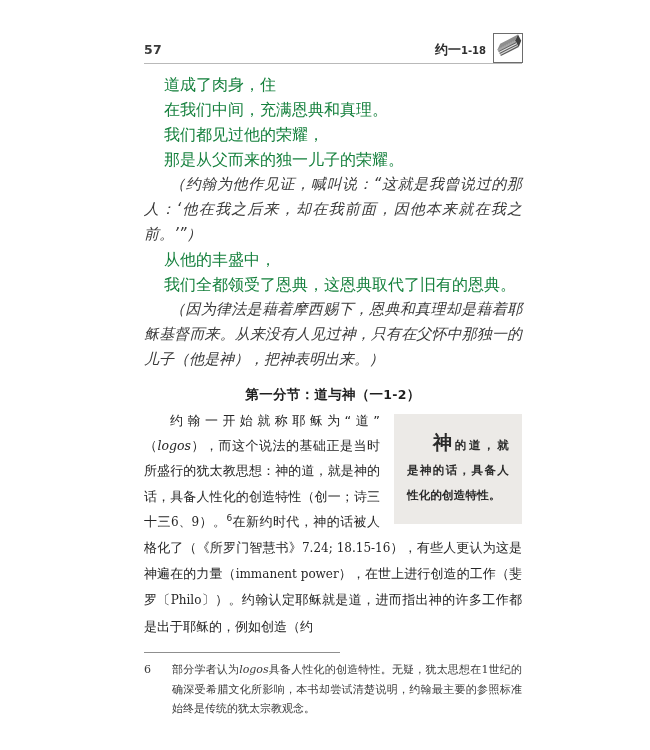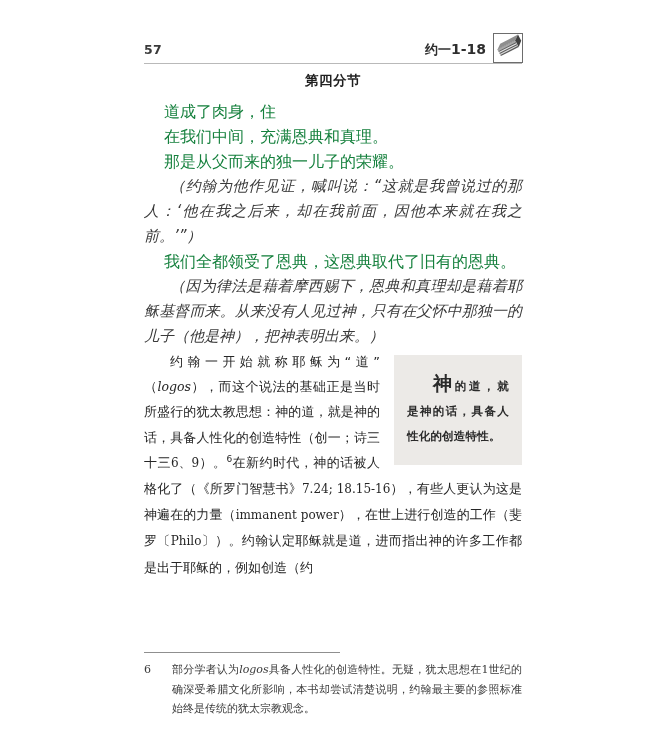--- a/index.html
+++ b/index.html
@@ -44,21 +44,21 @@
   .header-ref {
     position: absolute;
     right: 36px;
     top: 1px;
     font-size: 13px;
     font-weight: 700;
     color: #2e2e2e;
     white-space: nowrap;
   }
   .header-ref .ref-verse {
-    font-size: 14px;
+    font-size: 10px;
     font-weight: 700;
   }
   .header-rule {
     position: absolute;
     left: 0;
     top: 23px;
     width: 378px;
     height: 1px;
     background: #b9b9b9;
   }
@@ -230,32 +230,34 @@
           <polygon points="24,10.5 29,6.6 29,13.6 24,18" fill="#3f3f3f"></polygon>
         </g>
       </svg>
     </div>
 
     <div class="header-rule"></div>
   </div>
 
   <div class="col">
 
-    <h2 class="sec-title">第四分节</h2>
 
     <p class="verse">道成了肉身，住</p>
     <p class="verse">在我们中间，充满恩典和真理。</p>
+    <p class="verse">我们都见过他的荣耀，</p>
     <p class="verse">那是从父而来的独一儿子的荣耀。</p>
 
     <p class="quote">（约翰为他作见证，喊叫说：“这就是我曾说过的那人：‘他在我之后来，却在我前面，因他本来就在我之前。’”）</p>
 
+    <p class="verse">从他的丰盛中，</p>
     <p class="verse">我们全都领受了恩典，这恩典取代了旧有的恩典。</p>
 
     <p class="quote">（因为律法是藉着摩西赐下，恩典和真理却是藉着耶稣基督而来。从来没有人见过神，只有在父怀中那独一的儿子（他是神），把神表明出来。）</p>
 
+    <h2 class="sec-title-2"><span>第一分节：道与神（一</span><span class="lat">1-2</span><span>）</span></h2>
 
 
     <p class="body">
       
       <span class="callout" style="background: rgb(236, 234, 231);">
         <span class="callout-text"><span class="lead">神</span><span>的道，就是神的话，具备人性化的创造特性。</span></span>
       </span>
       <span>约翰一开始就称耶稣为“道”（</span><span class="lat-i">logos</span><span>），而这个说法的基础正是当时所盛行的犹太教思想：神的道，就是神的话，具备人性化的创造特性（创一；诗三十三</span><span class="lat">6、9</span><span>）。</span><sup class="fn">6</sup><span>在新约时代，神的话被人格化了（《所罗门智慧书》</span><span class="lat">7.24; 18.15-16</span><span>），有些人更认为这是神遍在的力量（</span><span class="lat">immanent power</span><span>），在世上进行创造的工作（斐罗〔</span><span class="lat">Philo</span><span>〕）。约翰认定耶稣就是道，进而指出神的许多工作都是出于耶稣的，例如创造（约</span>
     </p>
 

